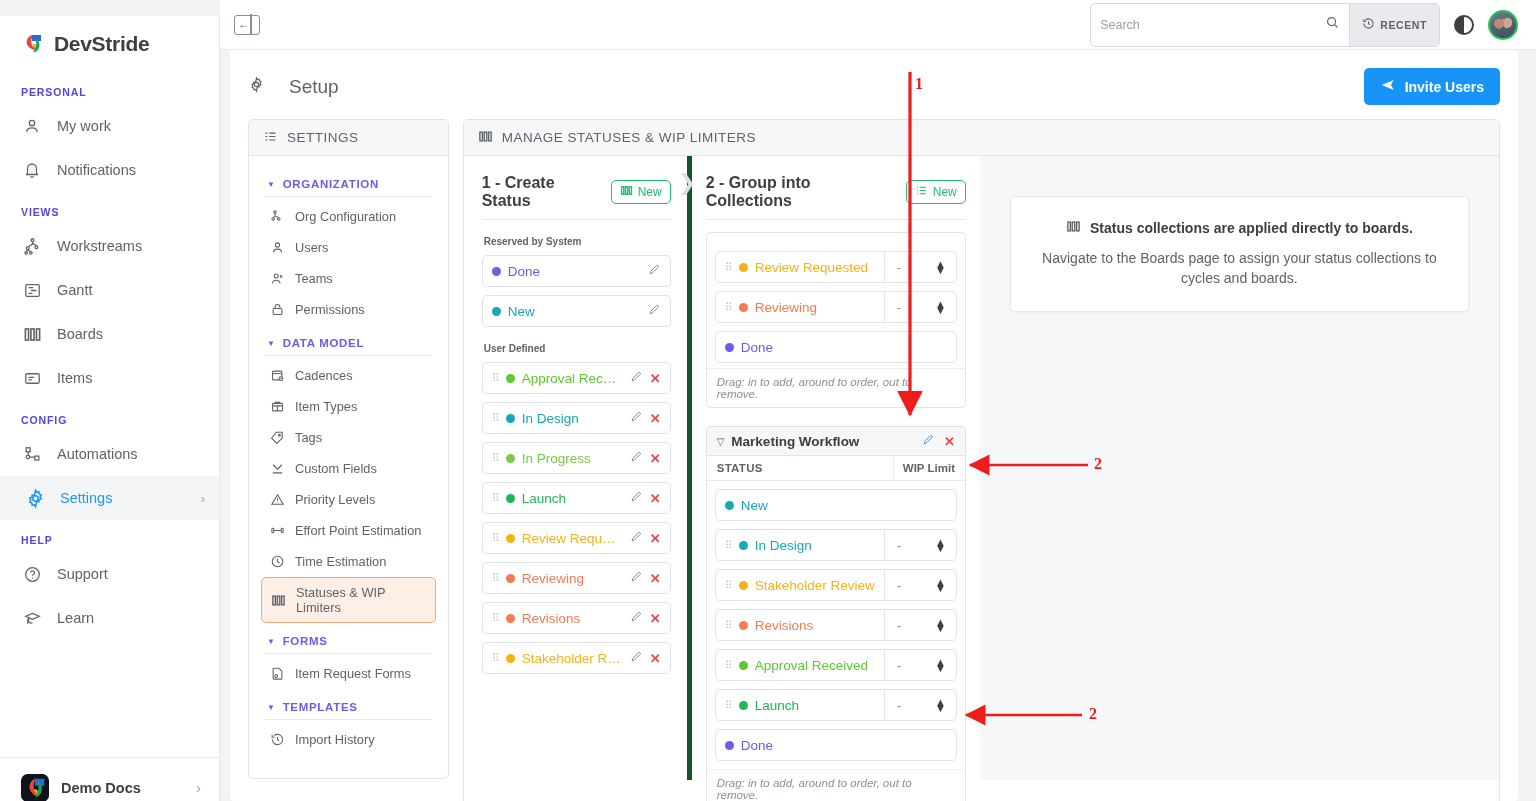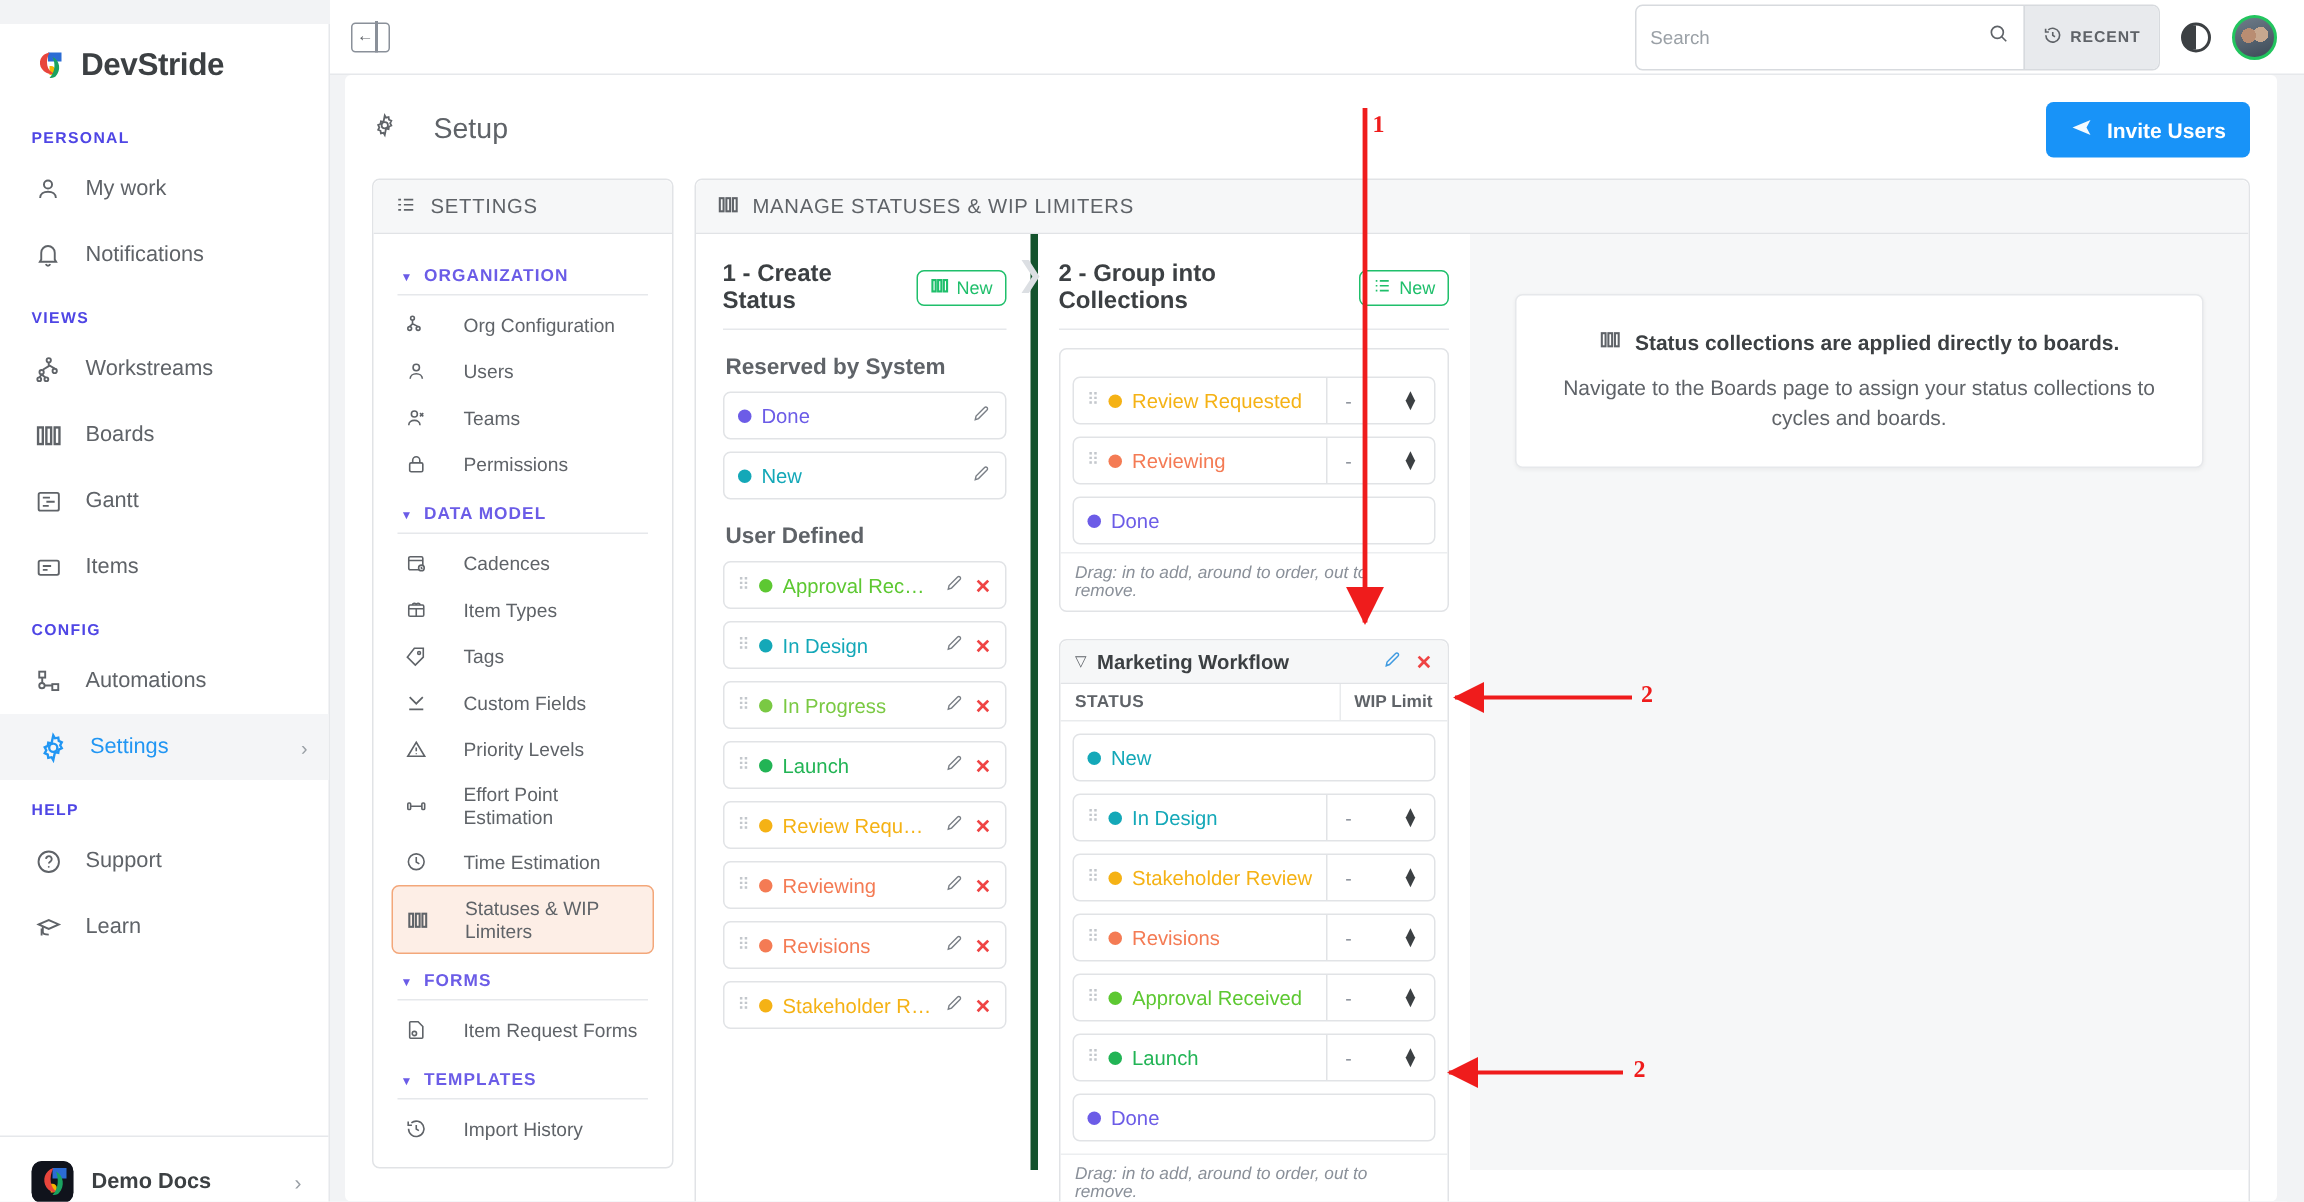--- a/index.html
+++ b/index.html
@@ -55,37 +55,37 @@
   .invite-btn { margin-left: auto; display: flex; align-items: center; gap: 9px; background: #1893f8; color: #fff; font-size: 14px; font-weight: bold; border-radius: 5px; padding: 9px 16px; cursor: pointer; }
 
   .cards { display: flex; gap: 14px; padding: 14px 18px 0 18px; }
   .card { background: #fff; border: 1px solid #e1e3e6; border-radius: 5px; }
   .card-head { background: #f6f7f8; border-bottom: 1px solid #e1e3e6; border-radius: 5px 5px 0 0; height: 36px; display: flex; align-items: center; gap: 9px; padding: 0 14px; font-size: 13.5px; letter-spacing: .5px; color: #5f6368; }
 
   .settings-card { width: 225px; height: 660px; }
   .settings-body { padding: 14px 12px 0 12px; }
   .set-group { font-size: 11.5px; font-weight: bold; color: #6b5ce7; letter-spacing: .7px; display: flex; align-items: center; gap: 7px; padding: 8px 2px 6px 6px; cursor: pointer; }
   .set-group-rule { border-bottom: 1px solid #e6e8eb; margin: 0 4px 4px 4px; }
-  .set-item { display: flex; align-items: center; gap: 23px; font-size: 12.8px; color: #5f6368; padding: 7px 8px; border-radius: 5px; cursor: pointer; }
+  .set-item { display: flex; align-items: center; gap: 9px; font-size: 12.8px; color: #5f6368; padding: 7px 8px; border-radius: 5px; cursor: pointer; }
   .set-item.active { background: #fdeee6; border: 1px solid #f3a77a; color: #5f6368; }
   .set-item .sic { width: 17px; height: 17px; display: flex; align-items: center; justify-content: center; flex: 0 0 17px; }
 
   .manage-card { flex: 1 1 auto; height: 796px; position: relative; overflow: hidden; }
   .manage-body { display: flex; height: 624px; }
 
   .col-status { width: 228px; padding: 18px 16px 0 18px; border-right: 5px solid #14532d; }
   .col-collections { width: 305px; padding: 18px 14px 0 14px; position: relative; }
   .col-info { flex: 1 1 auto; background: #f6f7f8; padding: 40px 30px 0 30px; }
 
   .col-head { display: flex; align-items: center; gap: 10px; }
   .col-title { font-size: 16px; font-weight: bold; color: #3c4043; }
   .new-badge { margin-left: auto; display: flex; align-items: center; gap: 5px; border: 1px solid #1fbf6b; color: #1fbf6b; border-radius: 5px; padding: 3px 8px; font-size: 12px; cursor: pointer; background: #fff; }
   .col-rule { border-bottom: 1px solid #e6e8eb; margin-top: 9px; }
 
-  .sub-label { font-size: 15px; font-weight: bold; color: #5f6368; margin: 16px 0 8px 2px; }
+  .sub-label { font-size: 10px; font-weight: bold; color: #5f6368; margin: 16px 0 8px 2px; }
 
   .status-pill { display: flex; align-items: center; gap: 7px; border: 1px solid #e1e3e6; border-radius: 5px; height: 32px; padding: 0 9px; margin-bottom: 8px; background: #fff; cursor: pointer; }
   .grip { color: #c3c7cc; font-size: 11px; letter-spacing: -1px; line-height: 1; flex: 0 0 auto; user-select: none; }
   .dot { width: 9px; height: 9px; border-radius: 50%; flex: 0 0 9px; }
   .st-name { font-size: 13.5px; white-space: nowrap; overflow: hidden; text-overflow: ellipsis; }
   .pill-actions { margin-left: auto; display: flex; align-items: center; gap: 7px; }
   .ico-edit { color: #7a7f86; font-size: 12px; cursor: pointer; }
   .ico-del { color: #ef4444; font-size: 13px; font-weight: bold; cursor: pointer; }
 
   
@@ -160,36 +160,36 @@
             <circle cx="17" cy="13" r="1.8"></circle>
             <circle cx="4" cy="20" r="1.6"></circle>
             <circle cx="10" cy="20" r="1.6"></circle>
             <path d="M12 6v3l-5 3M12 8l5 3M6 16l-2 2.6M6 16l3.2 2.6"></path>
           </svg>
         </span>
       <span class="lbl">Workstreams</span>
     </div>
     <div class="nav-item">
       <span class="ic">
+          <svg width="19" height="19" viewBox="0 0 24 24" fill="none" stroke="#5f6368" stroke-width="1.6">
+            <rect x="3.5" y="4.5" width="17" height="15" rx="1.5"></rect>
+            <path d="M7 8.5h6M10 12h7M7 15.5h5"></path>
+          </svg>
+        </span>
+      <span class="lbl">Gantt</span>
+    </div>
+    <div class="nav-item">
+      <span class="ic">
           <svg width="19" height="19" viewBox="0 0 24 24" fill="none" stroke="#5f6368" stroke-width="2">
             <rect x="3" y="5" width="4" height="14"></rect>
             <rect x="10" y="5" width="4" height="14"></rect>
             <rect x="17" y="5" width="4" height="14"></rect>
           </svg>
         </span>
       <span class="lbl">Boards</span>
-    </div>
-    <div class="nav-item">
-      <span class="ic">
-          <svg width="19" height="19" viewBox="0 0 24 24" fill="none" stroke="#5f6368" stroke-width="1.6">
-            <rect x="3.5" y="4.5" width="17" height="15" rx="1.5"></rect>
-            <path d="M7 8.5h6M10 12h7M7 15.5h5"></path>
-          </svg>
-        </span>
-      <span class="lbl">Gantt</span>
     </div>
     <div class="nav-item">
       <span class="ic">
           <svg width="19" height="19" viewBox="0 0 24 24" fill="none" stroke="#5f6368" stroke-width="1.6">
             <rect x="3.5" y="6" width="17" height="12" rx="1.5"></rect>
             <path d="M7 10.5h7M7 13.8h4"></path>
           </svg>
         </span>
       <span class="lbl">Items</span>
     </div>

